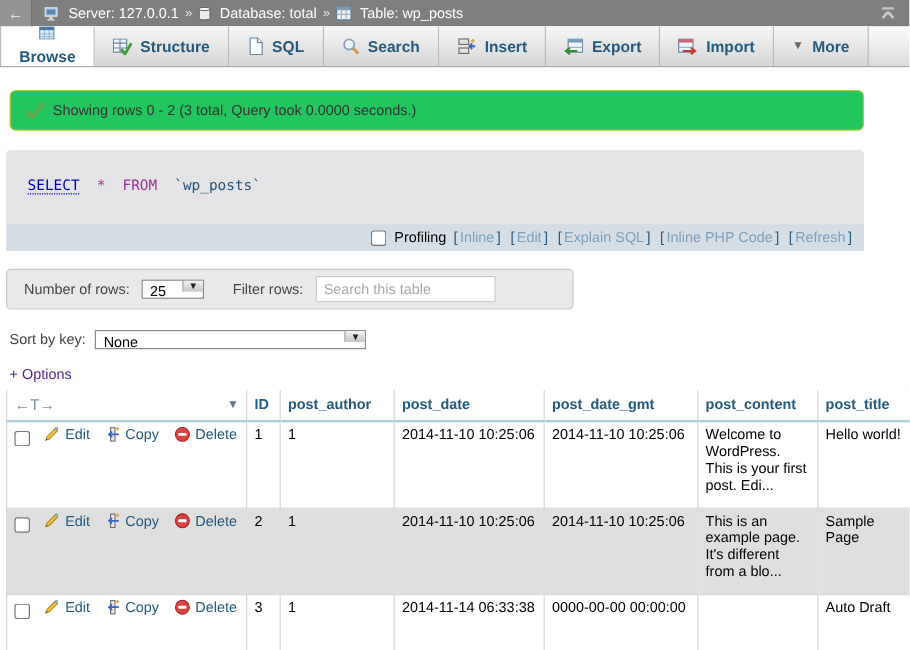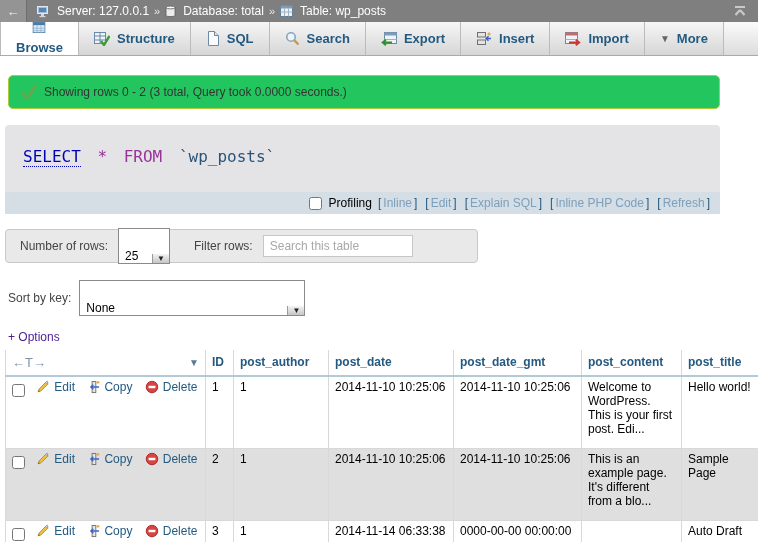--- a/index.html
+++ b/index.html
@@ -20,32 +20,32 @@
   .tab { display:flex; align-items:center; gap:7px; padding:0 15px; border-right:1px solid #bbb; font-size:13px; font-weight:bold; color:#235a81; background:linear-gradient(#f6f6f6,#d6d6d6); cursor:pointer; }
   .tab:first-child { border-left:1px solid #bbb; }
   .tab.active { background:#fff;flex-direction:column; }
   .tab .tri { font-size:10px; color:#666; }
 
   
   .msg { margin:19px 38px 0 8px; width:712px; border:1px solid #a9cc3a; background:#22c55e; border-radius:5px; padding:9px 12px; font-size:12px; color:#333; display:flex; align-items:center; gap:7px; }
 
   
   .sqlbox { margin:16px 0 0 5px; width:715px; background:#e4e4e6; border-radius:4px 4px 0 0; }
-  .sqlquery { padding:22px 30px 26px 18px; font-family:"DejaVu Sans Mono", monospace; font-size:16px; }
+  .sqlquery { padding:22px 30px 26px 18px; font-family:"DejaVu Sans Mono", monospace; font-size:12px; }
   .sql-kw { color:#0000bb; border-bottom:1px dotted #0000bb; margin-right:7px; }
   .sql-op { color:#993399; margin-right:7px; }
   .sql-id { color:#28547a; }
   .profbar { background:#d5dde5; padding:4px 8px; font-size:12px; text-align:right; display:flex; justify-content:flex-end; align-items:center; gap:4px; color:#000; }
   .profbar input { margin-right:3px; }
   .profbar a { color:#7da0bc; text-decoration:none; cursor:pointer; }
   .bk { color:#235a81; margin:0 2px; }
 
   
   .rowctrl { margin:15px 0 0 5px; width:473px; height:34px; background:#e9e9e9; border:1px solid #c8c8c8; border-radius:4px; display:flex; align-items:center; padding:0 14px; gap:10px; font-size:12px; color:#444; }
-  .xp-select { display:inline-flex; align-items:flex-end; border:1px solid #8a8a8a; background:#fff; height:36px; cursor:pointer; }
+  .xp-select { display:inline-flex; align-items:flex-start; border:1px solid #8a8a8a; background:#fff; height:16px; cursor:pointer; }
   .xp-select .val { padding:2px 8px 0 6px; font-size:12px; color:#000; flex:1; white-space:nowrap; }
   .xp-select .btn { width:17px; background:linear-gradient(#f3f3f3,#c6c6c6); border-left:1px solid #9a9a9a; display:flex; align-items:center; justify-content:center; font-size:8px; color:#222; }
   .filter-input { width:150px; height:22px; border:1px solid #c6c6c6; font-size:12px; padding:0 6px; color:#333; font-family:"Liberation Sans",sans-serif; }
   .filter-input::placeholder { color:#a8a8a8; }
   .sortrow { margin:17px 0 0 8px; display:flex; align-items:center; gap:8px; font-size:12px; color:#444; }
   .sort-select { width:226px; }
   .options-link { display:inline-block; margin:14px 0 2px 8px; font-size:12px; color:#4c1d95; text-decoration:none; cursor:pointer; }
 
   
   table.results { table-layout:fixed; border-collapse:collapse; width:753px; margin-left:5px; margin-top:4px; font-size:12px; }
@@ -143,36 +143,36 @@
       <span>SQL</span>
     </div>
     <div class="tab">
       <svg width="15" height="15" viewBox="0 0 15 15">
           <circle cx="6" cy="6" r="4.2" fill="#eef4fa" stroke="#8aa5bd" stroke-width="1.6"></circle>
           <line x1="9.2" y1="9.2" x2="13.5" y2="13.5" stroke="#c89b4a" stroke-width="2.4"></line>
         </svg>
       <span>Search</span>
     </div>
     <div class="tab">
-      <svg width="16" height="14" viewBox="0 0 16 14">
-          <rect x="3.5" y="0.5" width="12" height="11" fill="#eef4f9" stroke="#6a8aa8"></rect>
-          <rect x="3.5" y="0.5" width="12" height="3" fill="#7d9cb7"></rect>
-          <line x1="3.5" y1="7.5" x2="15.5" y2="7.5" stroke="#9fb3c4"></line>
-          <path d="M11 10.5 H2 M5 7.8 L1.6 10.5 L5 13.2" stroke="#2f8f2f" stroke-width="1.8" fill="none"></path>
-        </svg>
-      <span>Export</span>
-    </div>
-    <div class="tab">
       <svg width="16" height="15" viewBox="0 0 16 15">
           <rect x="1.5" y="1.5" width="8" height="4.5" fill="#e3e3e3" stroke="#707070"></rect>
           <rect x="1.5" y="9" width="8" height="4.5" fill="#e3e3e3" stroke="#707070"></rect>
           <path d="M15 7.5 H10.5 M12.5 5.2 L10.2 7.5 L12.5 9.8" stroke="#3a64c8" stroke-width="1.6" fill="none"></path>
           <path d="M13 1.5 v3 M11.5 3 h3" stroke="#e8a33d" stroke-width="1.4"></path>
         </svg>
       <span>Insert</span>
+    </div>
+    <div class="tab">
+      <svg width="16" height="14" viewBox="0 0 16 14">
+          <rect x="3.5" y="0.5" width="12" height="11" fill="#eef4f9" stroke="#6a8aa8"></rect>
+          <rect x="3.5" y="0.5" width="12" height="3" fill="#7d9cb7"></rect>
+          <line x1="3.5" y1="7.5" x2="15.5" y2="7.5" stroke="#9fb3c4"></line>
+          <path d="M11 10.5 H2 M5 7.8 L1.6 10.5 L5 13.2" stroke="#2f8f2f" stroke-width="1.8" fill="none"></path>
+        </svg>
+      <span>Export</span>
     </div>
     <div class="tab">
       <svg width="16" height="14" viewBox="0 0 16 14">
           <rect x="0.5" y="0.5" width="12" height="11" fill="#eef4f9" stroke="#6a8aa8"></rect>
           <rect x="0.5" y="0.5" width="12" height="3" fill="#c96a6a"></rect>
           <line x1="0.5" y1="7.5" x2="12.5" y2="7.5" stroke="#9fb3c4"></line>
           <path d="M4 10.5 H13.5 M10.8 7.8 L14.2 10.5 L10.8 13.2" stroke="#cc3333" stroke-width="1.8" fill="none"></path>
         </svg>
       <span>Import</span>
     </div>

